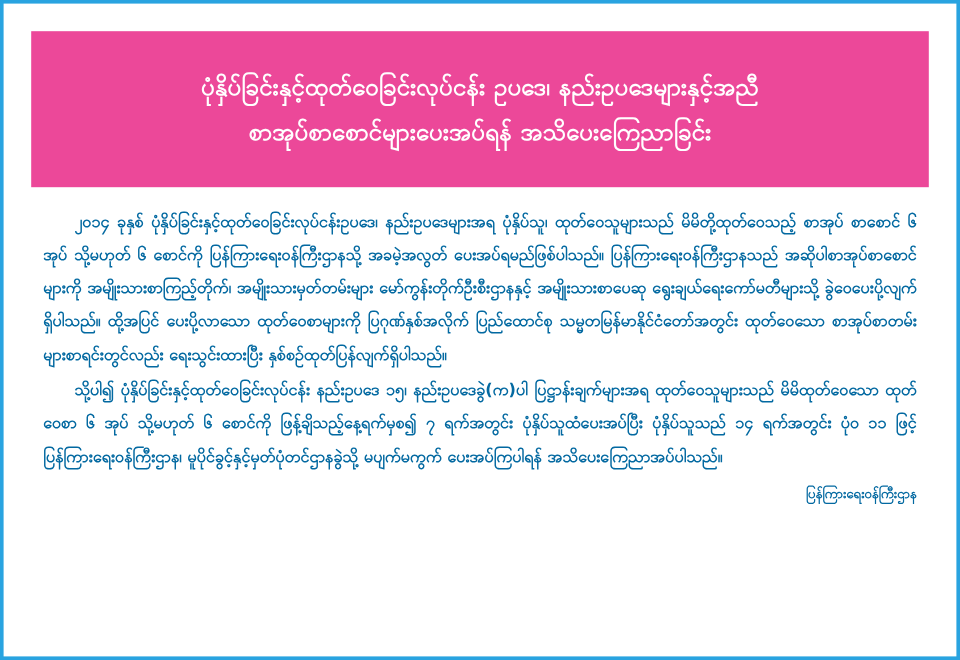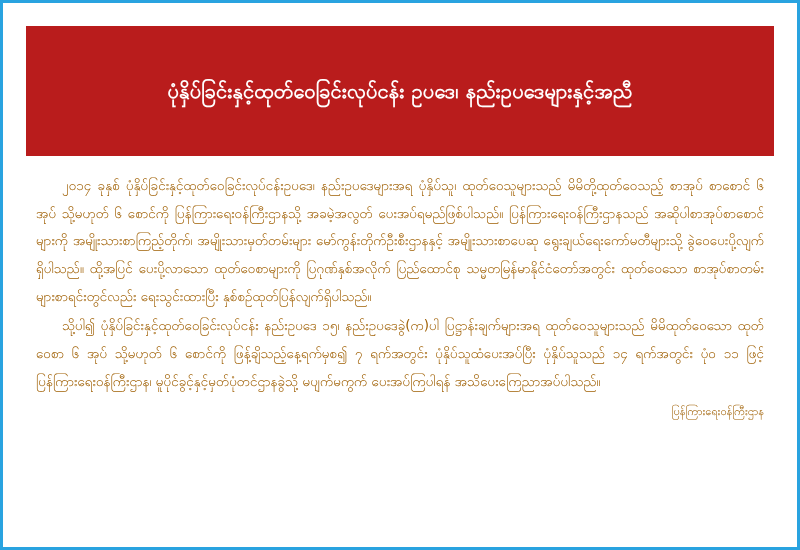--- a/index.html
+++ b/index.html
@@ -30,21 +30,21 @@
     bottom: 10px;
     border: 1px solid #ffffff;
     box-sizing: border-box;
   }
   .banner {
     position: absolute;
     left: 12px;
     top: 12px;
     right: 12px;
     height: 130px;
-    background: #b91c1c;
+    background: #ec4899;
     box-sizing: border-box;
     display: flex;
     flex-direction: column;
     align-items: center;
     justify-content: center;
     padding: 8px 12px;
   }
   .banner-line {
     color: #ffffff;
     font-size: 20px;
@@ -53,24 +53,25 @@
     text-align: center;
     letter-spacing: 0.2px;
     white-space: nowrap;
   }
   .body-text {
     position: absolute;
     left: 22px;
     top: 158px;
     right: 22px;
     bottom: 14px;
-    color: #a16207;
+    color: #0369a1;
     font-size: 13.5px;
     line-height: 2.05;
     text-align: justify;
+    font-weight: bold;
   }
   .para {
     margin: 0 0 2px 0;
     text-indent: 26px;
     text-align: justify;
     text-justify: inter-word;
   }
   .para:last-of-type {
     margin-bottom: 0;
   }
@@ -82,20 +83,21 @@
   }
 </style>
 </head>
 <body>
 
 <div class="page">
   <div class="inner">
 
     <div class="banner">
       <div class="banner-line">ပုံနှိပ်ခြင်းနှင့်ထုတ်ဝေခြင်းလုပ်ငန်း ဥပဒေ၊ နည်းဥပဒေများနှင့်အညီ</div>
+      <div class="banner-line">စာအုပ်စာစောင်များပေးအပ်ရန် အသိပေးကြေညာခြင်း</div>
     </div>
 
     <div class="body-text">
       <p class="para">၂၀၁၄ ခုနှစ် ပုံနှိပ်ခြင်းနှင့်ထုတ်ဝေခြင်းလုပ်ငန်းဥပဒေ၊ နည်းဥပဒေများအရ ပုံနှိပ်သူ၊ ထုတ်ဝေသူများသည် မိမိတို့ထုတ်ဝေသည့် စာအုပ် စာစောင် ၆ အုပ် သို့မဟုတ် ၆ စောင်ကို ပြန်ကြားရေးဝန်ကြီးဌာနသို့ အခမဲ့အလွတ် ပေးအပ်ရမည်ဖြစ်ပါသည်။ ပြန်ကြားရေးဝန်ကြီးဌာနသည် အဆိုပါစာအုပ်စာစောင်များကို အမျိုးသားစာကြည့်တိုက်၊ အမျိုးသားမှတ်တမ်းများ မော်ကွန်းတိုက်ဦးစီးဌာနနှင့် အမျိုးသားစာပေဆု ရွေးချယ်ရေးကော်မတီများသို့ ခွဲဝေပေးပို့လျက်ရှိပါသည်။ ထို့အပြင် ပေးပို့လာသော ထုတ်ဝေစာများကို ပြဂုဏ်နှစ်အလိုက် ပြည်ထောင်စု သမ္မတမြန်မာနိုင်ငံတော်အတွင်း ထုတ်ဝေသော စာအုပ်စာတမ်းများစာရင်းတွင်လည်း ရေးသွင်းထားပြီး နှစ်စဉ်ထုတ်ပြန်လျက်ရှိပါသည်။</p>
       <p class="para">သို့ပါ၍ ပုံနှိပ်ခြင်းနှင့်ထုတ်ဝေခြင်းလုပ်ငန်း နည်းဥပဒေ ၁၅၊ နည်းဥပဒေခွဲ(က)ပါ ပြဋ္ဌာန်းချက်များအရ ထုတ်ဝေသူများသည် မိမိထုတ်ဝေသော ထုတ်ဝေစာ ၆ အုပ် သို့မဟုတ် ၆ စောင်ကို ဖြန့်ချိသည့်နေ့ရက်မှစ၍ ၇ ရက်အတွင်း ပုံနှိပ်သူထံပေးအပ်ပြီး ပုံနှိပ်သူသည် ၁၄ ရက်အတွင်း ပုံဝ ၁၁ ဖြင့် ပြန်ကြားရေးဝန်ကြီးဌာန၊ မူပိုင်ခွင့်နှင့်မှတ်ပုံတင်ဌာနခွဲသို့ မပျက်မကွက် ပေးအပ်ကြပါရန် အသိပေးကြေညာအပ်ပါသည်။</p>
       <p class="signature">ပြန်ကြားရေးဝန်ကြီးဌာန</p>
     </div>
 
   </div>
 </div>

